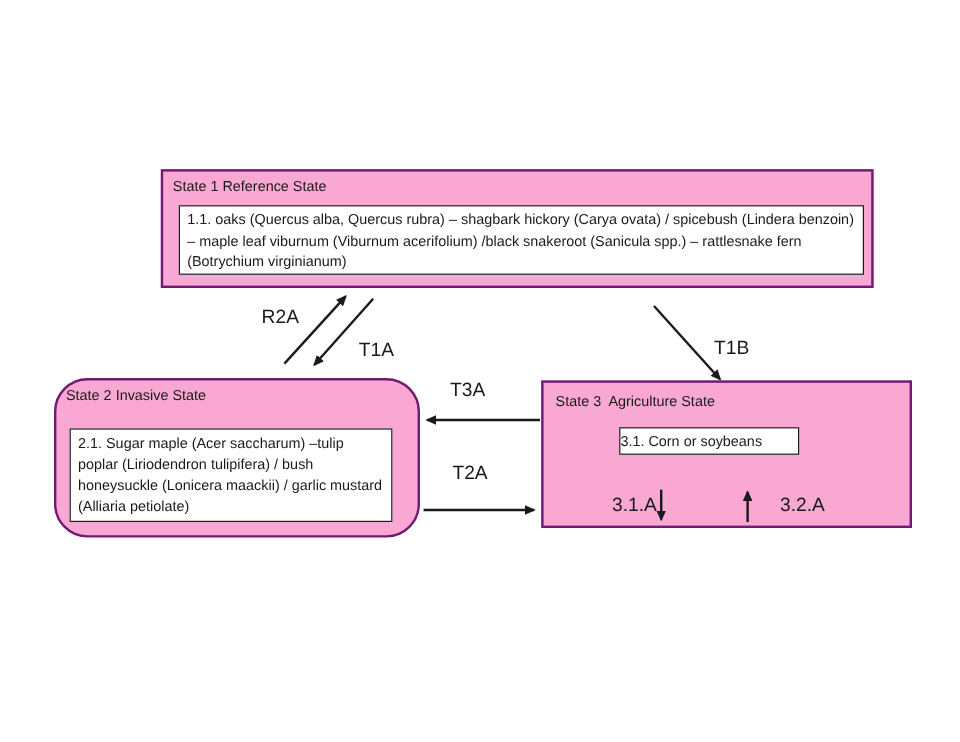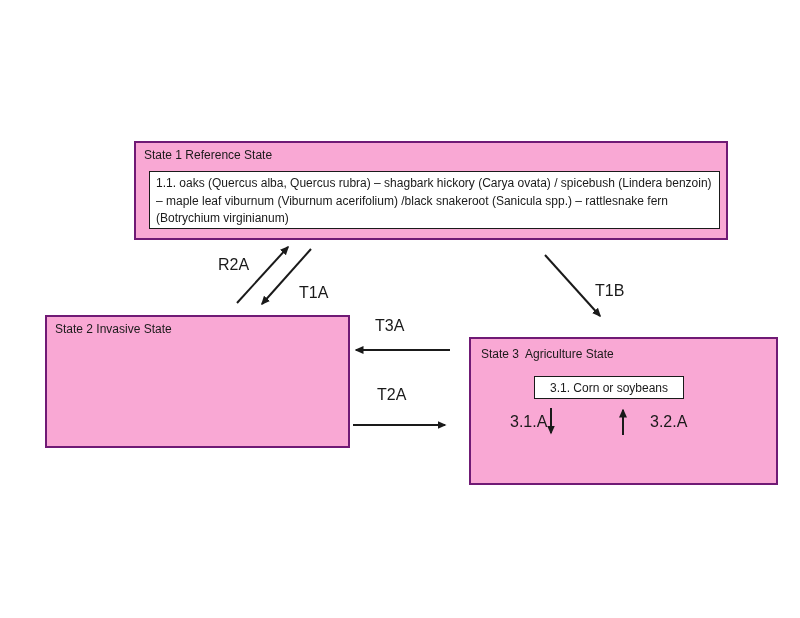--- a/index.html
+++ b/index.html
@@ -36,21 +36,20 @@
     box-sizing: border-box;
     font-size: 12px;
   }
   .community-text {
     padding: 3px 6px;
     line-height: 17.5px;
   }
   .community-center {
     display: flex;
     align-items: center;
-    justify-content: center;
     text-align: center;
   }
   .arrow-label {
     position: absolute;
     font-size: 16px;
     white-space: nowrap;
   }
   #arrow-layer {
     position: absolute;
     left: 0;
@@ -63,25 +62,28 @@
 
 <div id="canvas">
 
   <div class="state-box" style="left:134px; top:141px; width:594px; height:99px;">
     <div class="box-title">State 1 Reference State</div>
     <div class="community-box" style="left:13px; top:28px; width:571px; height:58px;">
       <div class="community-text">1.1. oaks (Quercus alba, Quercus rubra) – shagbark hickory (Carya ovata) / spicebush (Lindera benzoin) – maple leaf viburnum (Viburnum acerifolium) /black snakeroot (Sanicula spp.) – rattlesnake fern (Botrychium virginianum)</div>
     </div>
   </div>
 
-  <div class="state-box" style="left:45px; top:315px; width:305px; height:133px;">
+  <div class="state-box" style="left:45px; top:315px; width:305px; height:133px;border-radius:28px;">
     <div class="box-title">State 2 Invasive State</div>
+    <div class="community-box" style="left:11px; top:40px; width:269px; height:78px;">
+      <div class="community-text">2.1. Sugar maple (Acer saccharum) –tulip poplar (Liriodendron tulipifera) / bush honeysuckle (Lonicera maackii) / garlic mustard (Alliaria petiolate)</div>
+    </div>
   </div>
 
-  <div class="state-box" style="left:451px; top:337px; width:309px; height:148px;margin-left:18px;">
+  <div class="state-box" style="left:451px; top:317px; width:309px; height:123px;">
     <div class="box-title" style="left:10px; top:8px;">State 3  Agriculture State</div>
     <div class="community-box community-center" style="left:63px; top:37px; width:150px; height:23px;">
       <div>3.1. Corn or soybeans</div>
     </div>
   </div>
 
   <span class="arrow-label" style="left:218px; top:256px;">R2A</span>
   <span class="arrow-label" style="left:299px; top:284px;">T1A</span>
   <span class="arrow-label" style="left:595px; top:282px;">T1B</span>
   <span class="arrow-label" style="left:375px; top:317px;">T3A</span>

